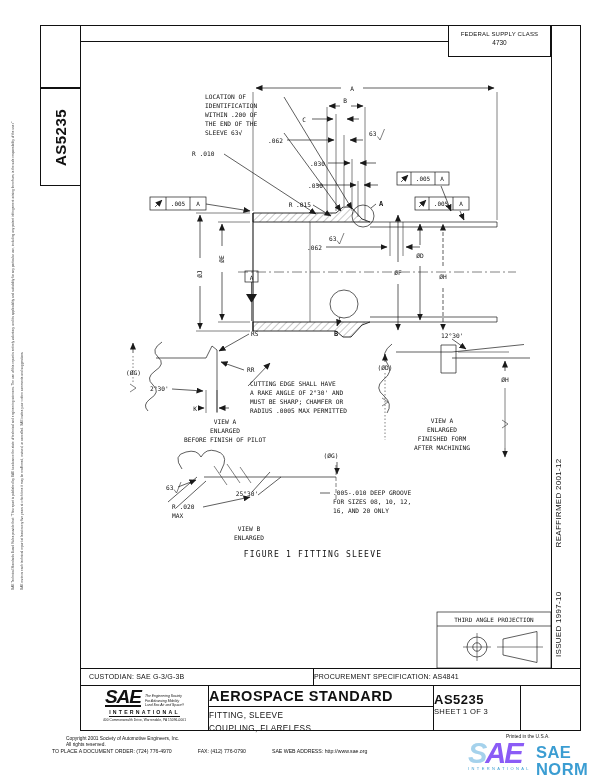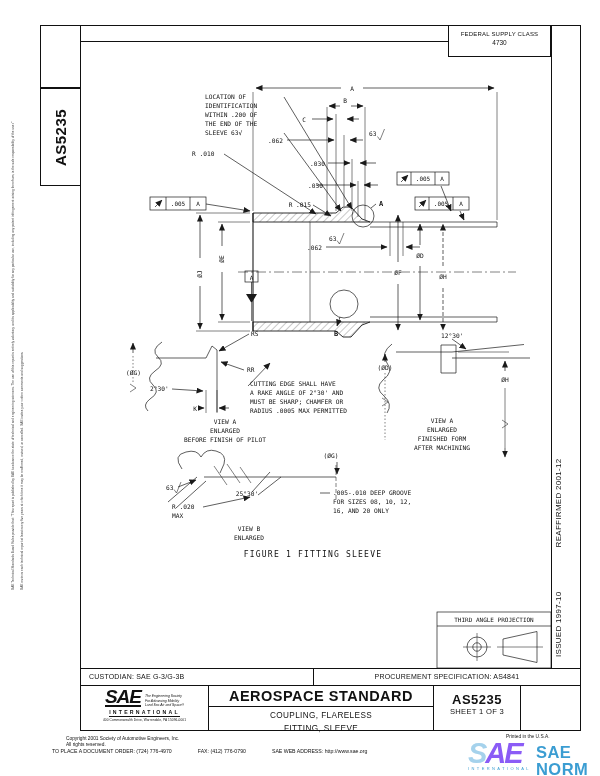--- a/index.html
+++ b/index.html
@@ -13,21 +13,21 @@
   .tab-label{transform:rotate(-90deg);font-weight:bold;font-size:15px;letter-spacing:.5px}
   .fscbox{border:1px solid #111;text-align:center;background:#fff}
   .fsc1{font-size:6px;margin-top:5px;letter-spacing:.2px}
   .fsc2{font-size:6.5px;margin-top:2px}
   .issued-strip{position:absolute;left:554px;top:657px;transform-origin:0 0;
                 transform:rotate(-90deg);display:flex;gap:44px;font-size:8px;
                 color:#111;white-space:nowrap;letter-spacing:.3px}
   
   .cell{position:absolute;box-sizing:border-box;border:1px solid #111;background:#fff}
   .tb-small{font-size:7px;padding-top:4px;padding-left:8px;letter-spacing:.2px}
-  .tb-center{text-align:center}
+  .tb-center{}
   .as-head{font-size:14.5px;font-weight:bold;letter-spacing:.5px;padding-top:2px;
            border-bottom:1px solid #111;padding-bottom:2px}
   .as-sub{font-size:8.2px;letter-spacing:.4px;margin-top:4px}
   .docnum{font-size:13px;font-weight:bold;margin-top:6px;letter-spacing:.5px}
   .sheet{font-size:7.6px;margin-top:0;letter-spacing:.3px}
   
   .saelogo{display:flex;flex-direction:column;align-items:center;padding-top:3px}
   .sae-row{display:flex;align-items:flex-end;gap:4px}
   .sae-big{font-size:19px;font-weight:bold;font-style:italic;letter-spacing:-1px;
            line-height:16px;border-bottom:2px solid #111}
@@ -365,22 +365,22 @@
           <span>Land Sea Air and Space®</span>
         </span>
       </div>
       <div class="sae-int">INTERNATIONAL</div>
       <div class="sae-adr">400 Commonwealth Drive, Warrendale, PA 15096-0001</div>
     </div>
   </div>
 
   <div class="cell tb-center" style="left:208px;top:685px;width:226px;height:46px">
     <div class="as-head">AEROSPACE STANDARD</div>
+    <div class="as-sub">FITTING, SLEEVE</div>
     <div class="as-sub">COUPLING, FLARELESS</div>
-    <div class="as-sub">FITTING, SLEEVE</div>
   </div>
 
   <div class="cell tb-center" style="left:433px;top:685px;width:88px;height:46px">
     <div class="docnum">AS5235</div>
     <div class="sheet">SHEET 1 OF 3</div>
   </div>
 
   <div class="cell" style="left:520px;top:685px;width:61px;height:46px"></div>
 
   <div class="abs f-copy" style="left:66px;top:736px">Copyright 2001 Society of Automotive Engineers, Inc.</div>

